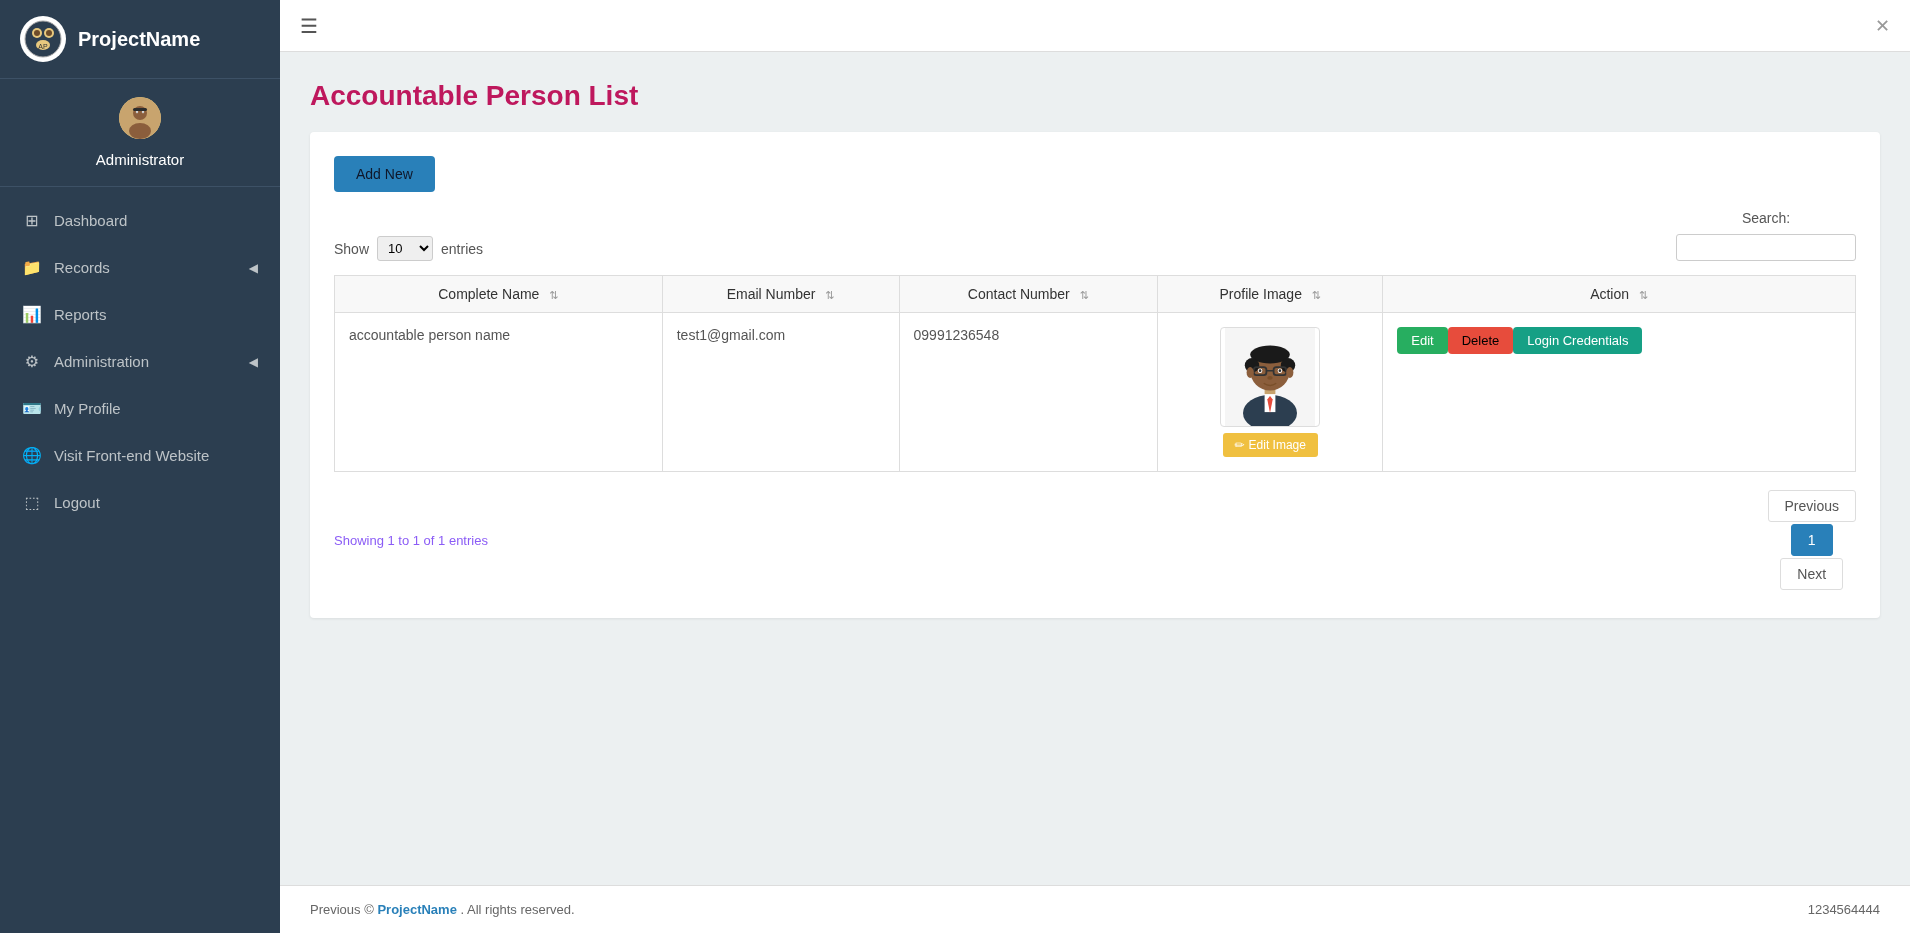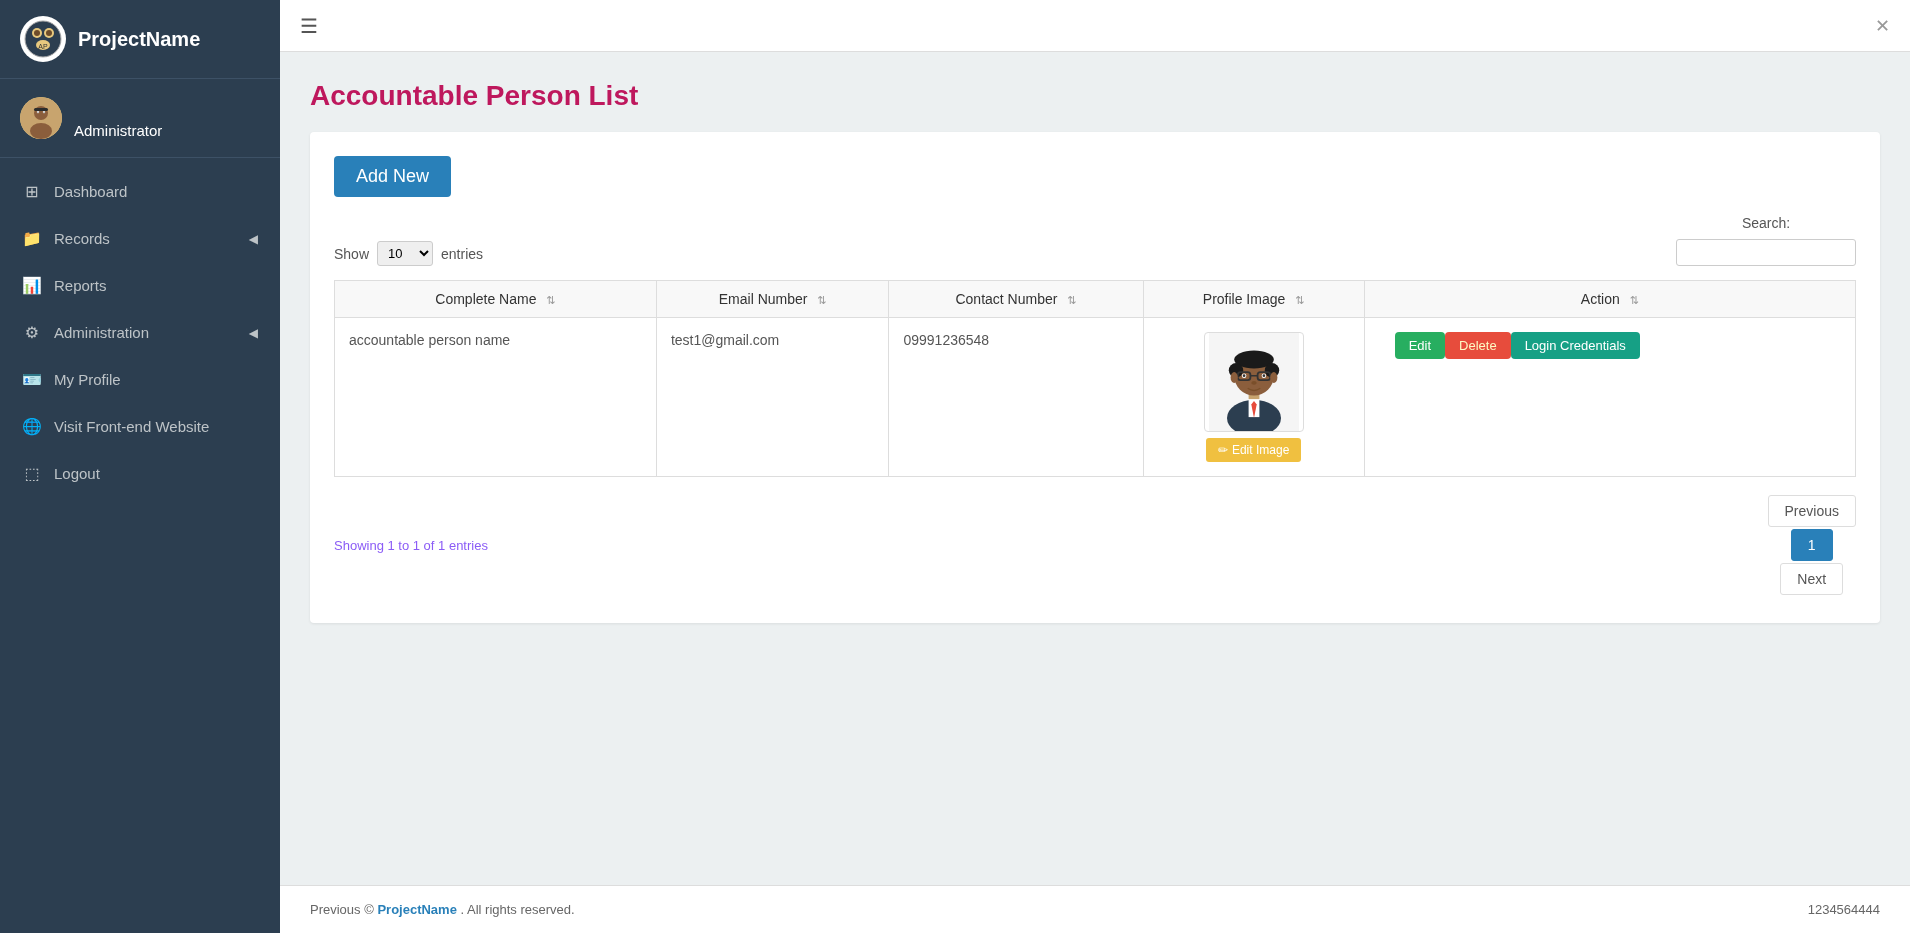--- a/index.html
+++ b/index.html
@@ -34,24 +34,25 @@
       overflow: hidden;
     }
     #sidebar-logo svg { width: 40px; height: 40px; }
     #sidebar-project-name {
       color: #fff;
       font-size: 20px;
       font-weight: 600;
     }
     #sidebar-user {
       display: flex;
-      align-items: flex-end;
+      align-items: center;
       gap: 12px;
       padding: 18px 20px;
       border-bottom: 1px solid #3d5166;
+      flex-direction: column;
     }
     #user-avatar {
       width: 42px;
       height: 42px;
       border-radius: 50%;
       background: #e8c97e;
       display: flex;
       align-items: center;
       justify-content: center;
       overflow: hidden;
@@ -109,25 +110,25 @@
       margin-bottom: 20px;
     }
     #card {
       background: #fff;
       border-radius: 4px;
       padding: 24px 24px 28px;
       box-shadow: 0 1px 3px rgba(0,0,0,0.08);
     }
     #add-new-btn {
       background: #2980b9;
-      color: #ffffff;
+      color: #0f172a;
       border: none;
       padding: 10px 22px;
       border-radius: 4px;
-      font-size: 18px;
+      font-size: 14px;
       cursor: pointer;
       margin-bottom: 18px;
     }
 
     
     #table-controls {
       display: flex;
       align-items: flex-end;
       justify-content: space-between;
       margin-bottom: 14px;
@@ -214,34 +215,33 @@
       cursor: pointer;
       display: flex;
       align-items: center;
       gap: 4px;
     }
     .action-cell {
       display: flex;
       gap: 0;
       align-items: flex-end;
       flex-wrap: nowrap;
-      margin-left: 16px;
     }
     .btn-edit {
       background: #27ae60;
       color: #fff;
       border: none;
       padding: 6px 14px;
       border-radius: 4px;
       cursor: pointer;
       font-size: 13px;
     }
     .btn-delete {
       background: #e74c3c;
-      color: #fef9c3;
+      color: #000000;
       border: none;
       padding: 6px 14px;
       border-radius: 4px;
       cursor: pointer;
       font-size: 13px;
     }
     .btn-login {
       background: #16a085;
       color: #fff;
       border: none;

